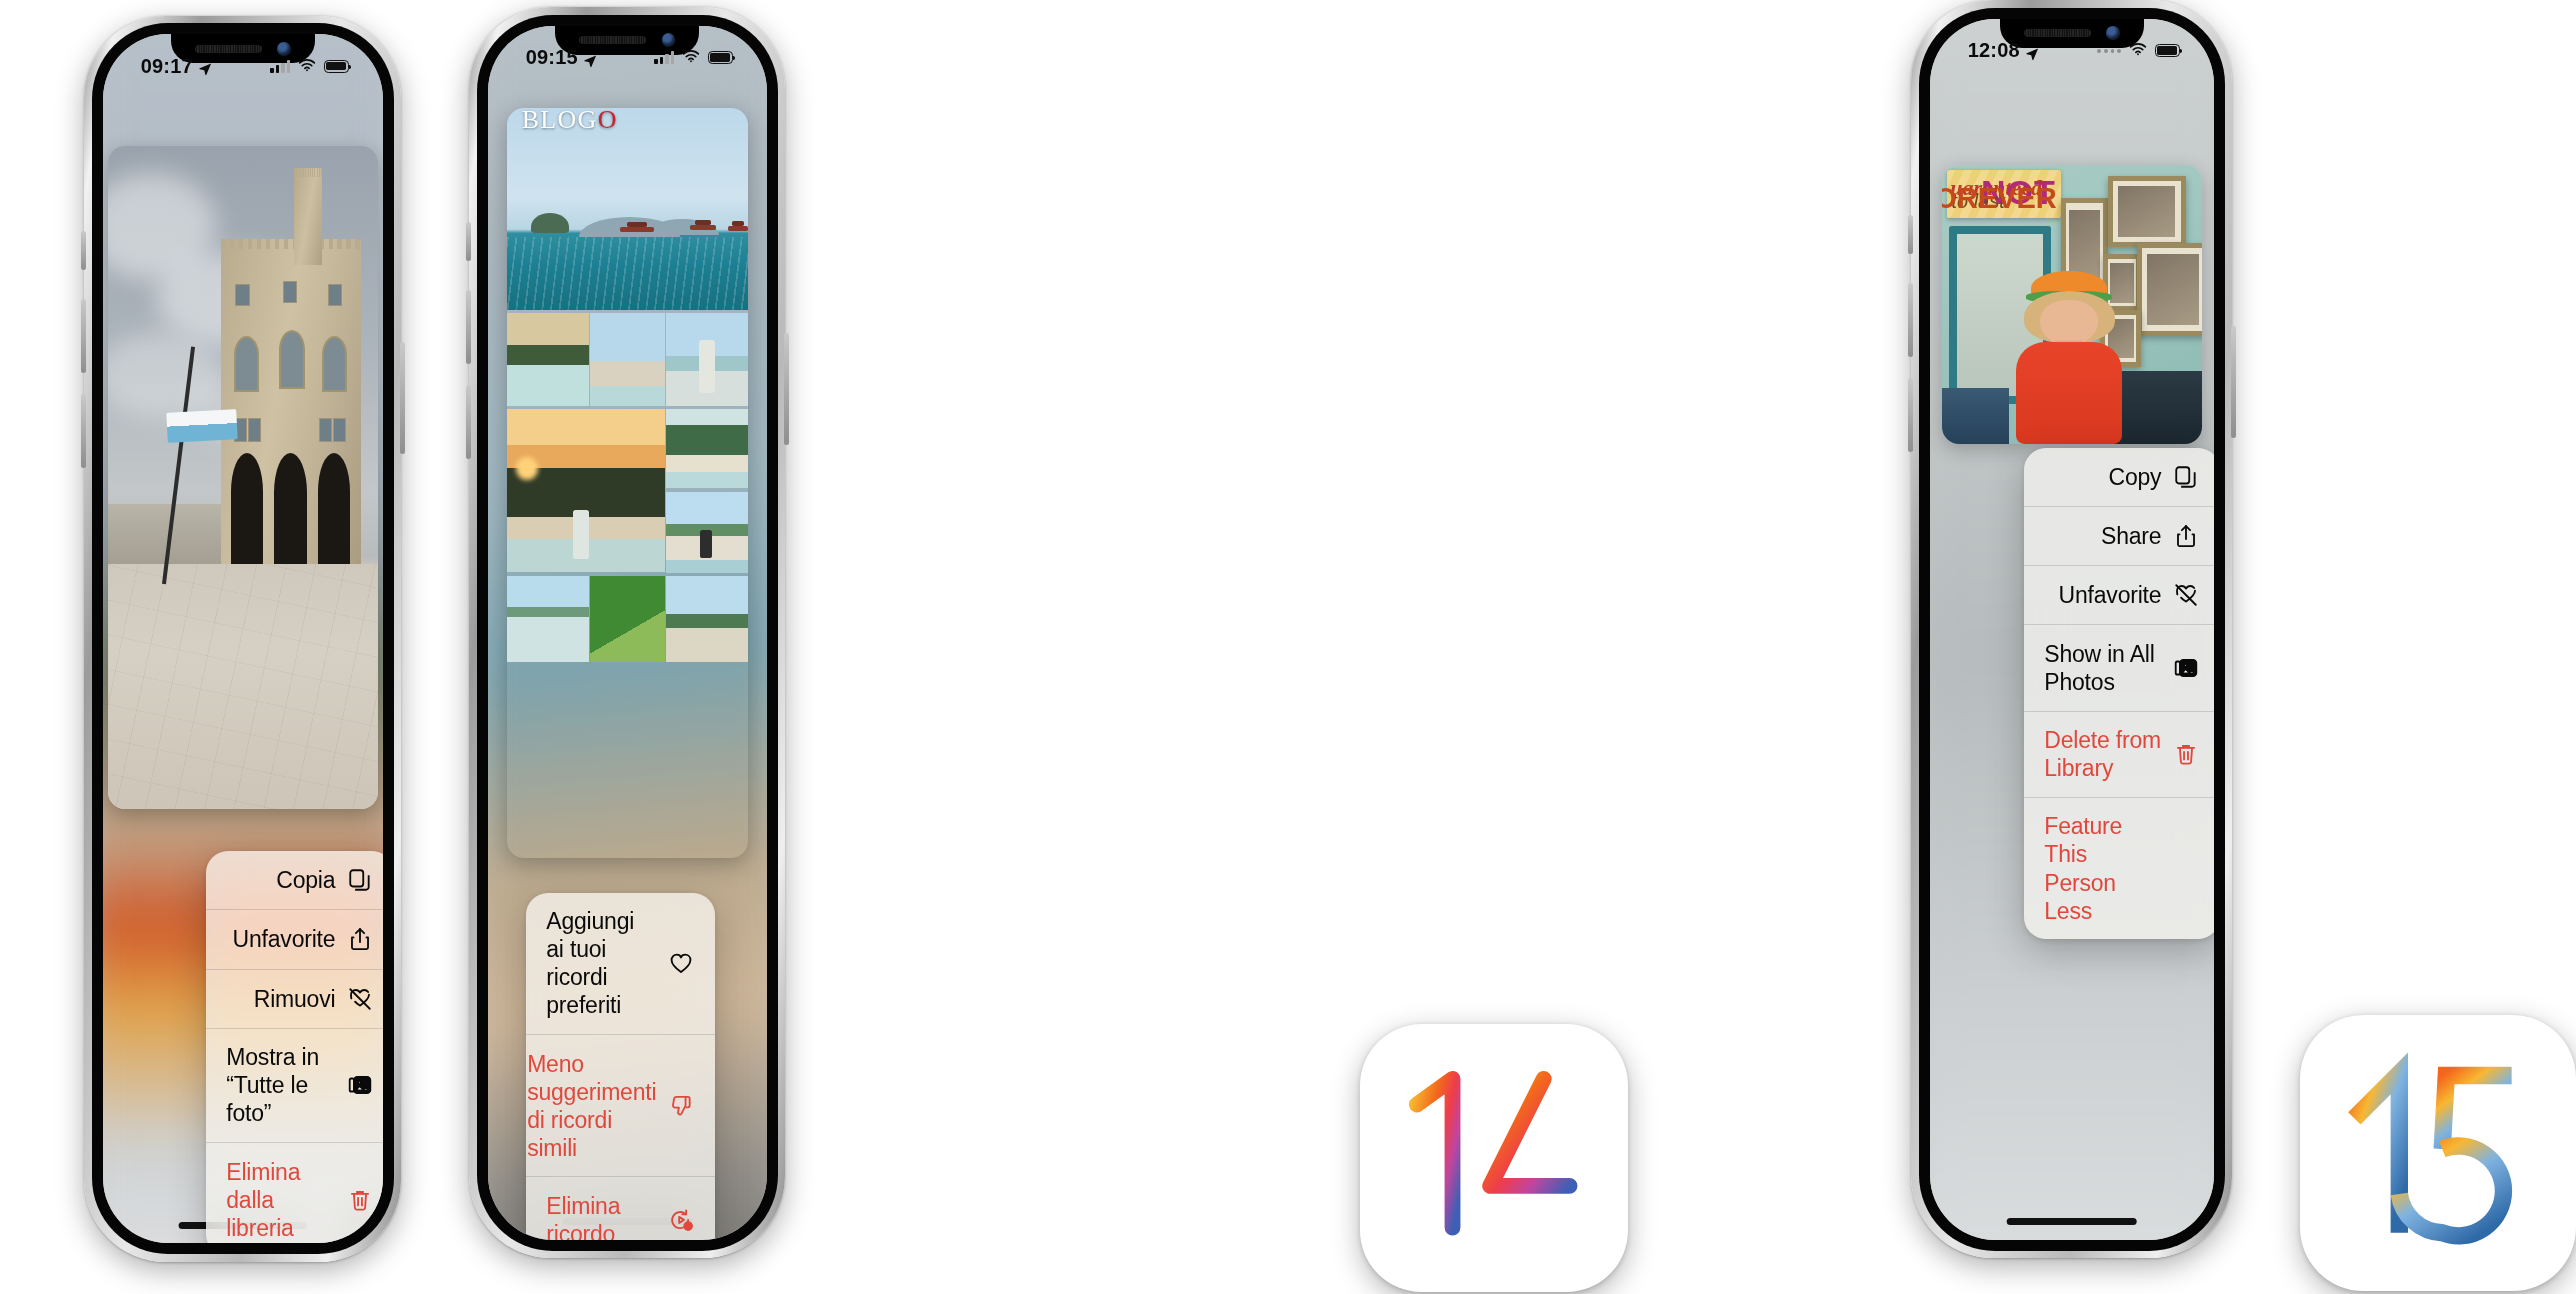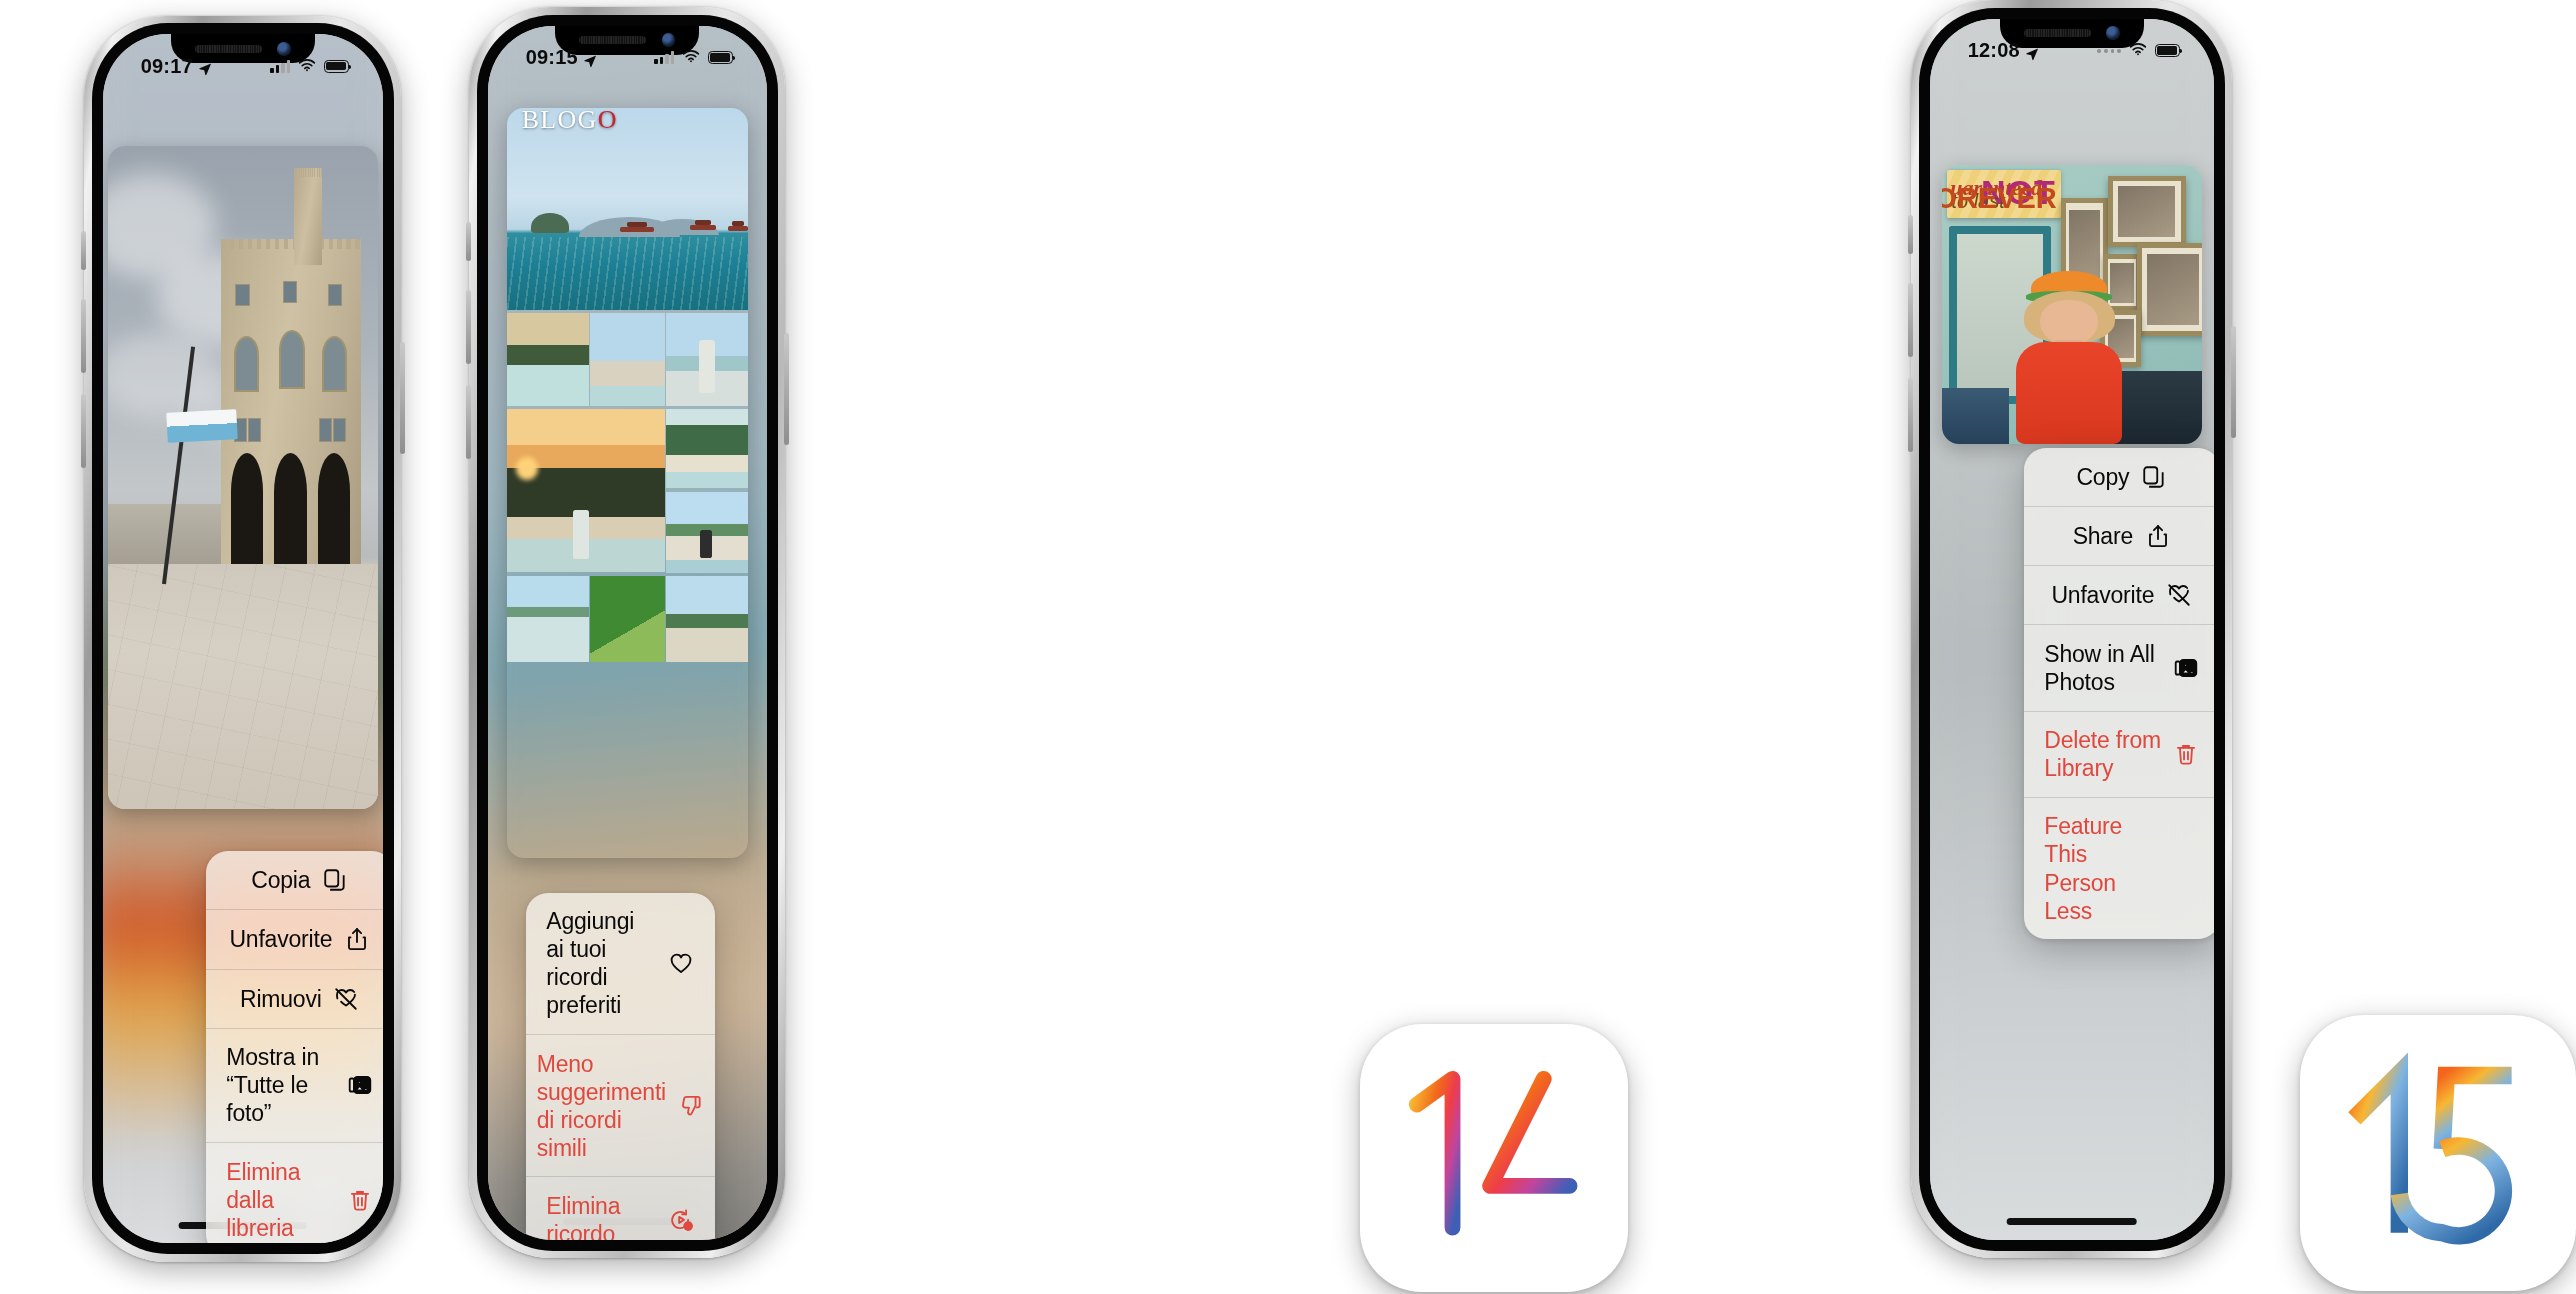--- a/index.html
+++ b/index.html
@@ -43,21 +43,21 @@
   .home-ind{position:absolute;bottom:14.6px;left:50%;transform:translateX(-50%);width:46%;height:6.9px;border-radius:5.2px;background:#111;z-index:46;}
 
   
   .backdrop{position:absolute;inset:0;filter:blur(19px);transform:scale(1.18);}
 
   
   .ctxmenu{position:absolute;border-radius:22px;overflow:hidden;z-index:60;
      background:rgba(243,241,238,.80);
      -webkit-backdrop-filter:blur(22px) saturate(160%);backdrop-filter:blur(22px) saturate(160%);
      box-shadow:0 12px 38px rgba(0,0,0,.24), 0 1.7px 6.9px rgba(0,0,0,.12);}
-  .mi{display:flex;align-items:center;justify-content:center;gap:10.3px;
+  .mi{display:flex;align-items:center;justify-content:flex-end;gap:10.3px;
       padding:14.6px 19px 14.6px 20.6px;border-bottom:0.9px solid rgba(60,60,67,.18);}
   .mi:last-child{border-bottom:none;}
   .mi .lab{font-size:23px;line-height:1.22;color:#0a0a0a;letter-spacing:-0.2px;}
   .mi.destructive .lab{color:#e0483e;}
   .mi .ic{flex:0 0 auto;width:29px;height:29px;display:flex;align-items:center;justify-content:center;}
   .mi .ic svg{width:26px;height:26px;}
   .mi .ic svg *{stroke:#0a0a0a;}
   .mi.destructive .ic svg *{stroke:#e0483e;}
 
   

